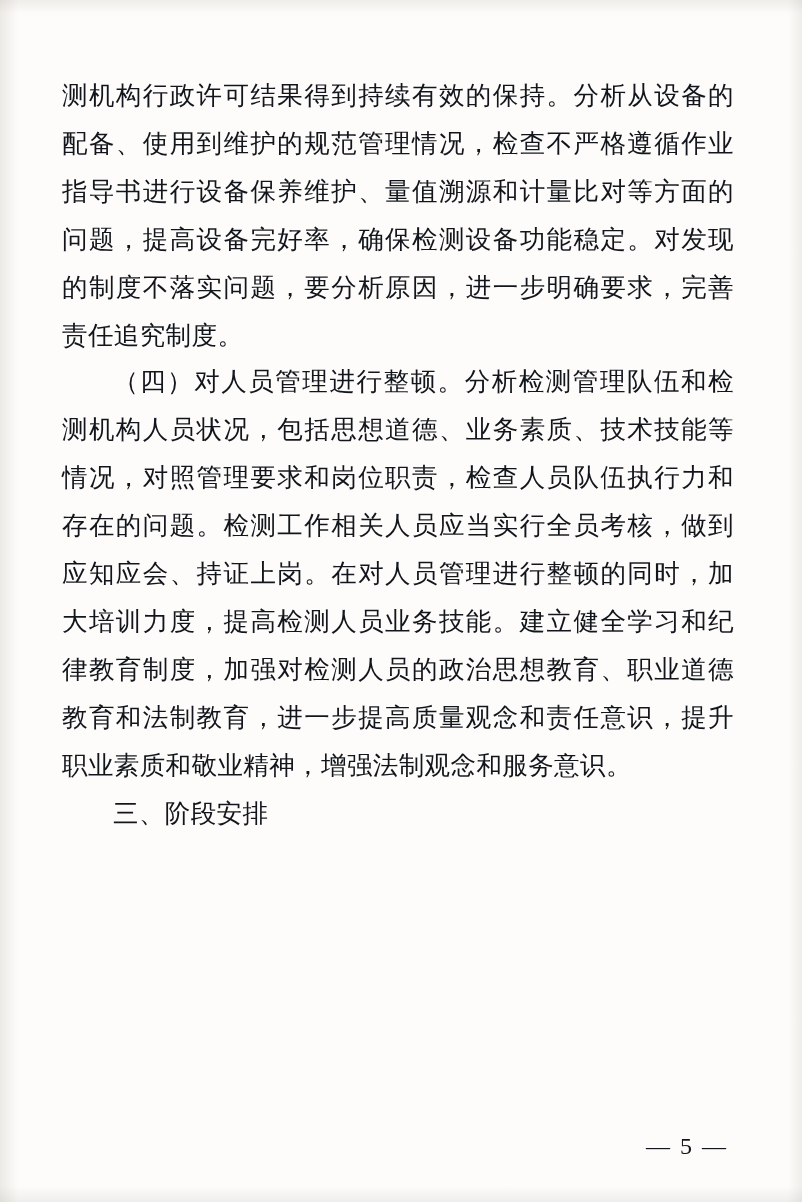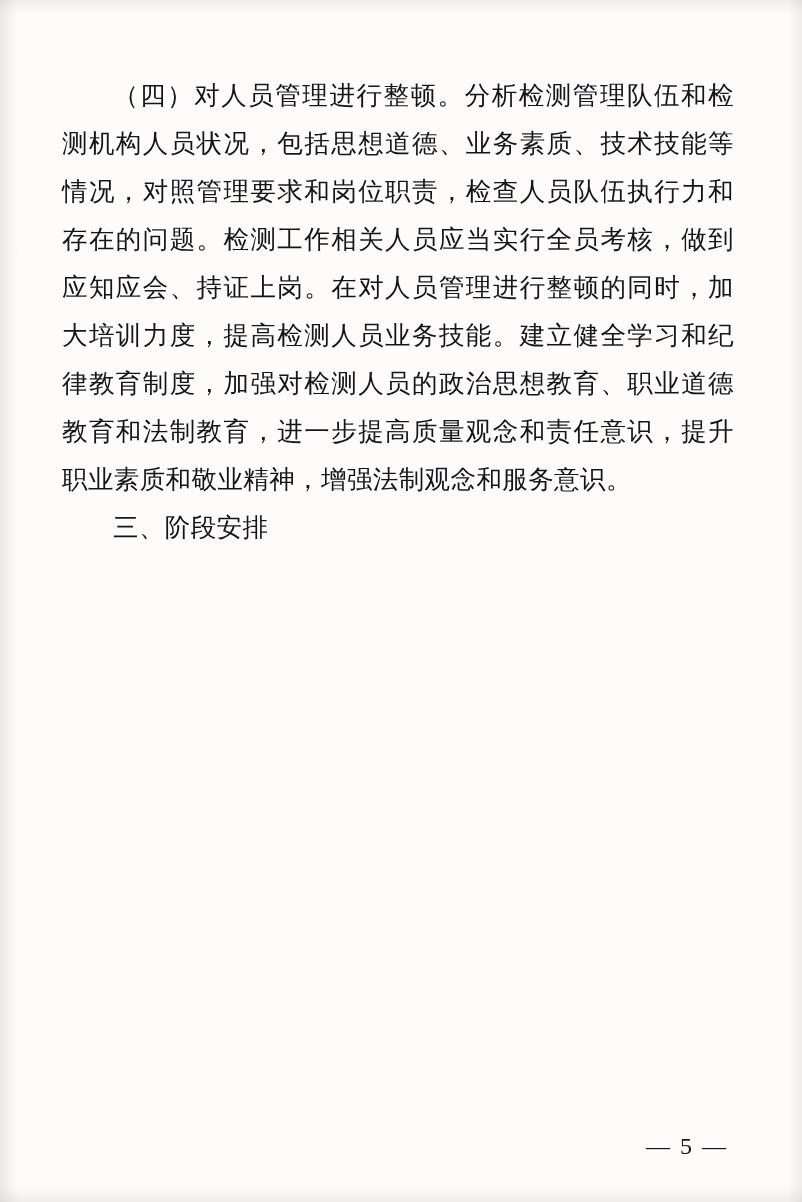--- a/index.html
+++ b/index.html
@@ -30,20 +30,21 @@
     letter-spacing: 0.4px;
     text-align: justify;
     text-justify: inter-ideograph;
   }
   .para {
     margin: 0;
     padding: 0;
   }
   .para + .para {
     margin-top: 0px;
+    font-family: Liberation Mono, monospace;
   }
   .indent {
     text-indent: 51px;
   }
   .page-number {
     position: absolute;
     left: 0;
     right: 0;
     bottom: 42px;
     text-align: right;
@@ -95,20 +96,21 @@
 
 <div class="page">
 
   <div class="edge-shadow-left"></div>
   <div class="edge-shadow-top"></div>
   <div class="edge-shadow-right"></div>
   <div class="edge-shadow-bottom"></div>
 
   <div class="page-inner">
     <div class="doc-body">
+      <p class="para">测机构行政许可结果得到持续有效的保持。分析从设备的配备、使用到维护的规范管理情况，检查不严格遵循作业指导书进行设备保养维护、量值溯源和计量比对等方面的问题，提高设备完好率，确保检测设备功能稳定。对发现的制度不落实问题，要分析原因，进一步明确要求，完善责任追究制度。</p>
       <p class="para indent">（四）对人员管理进行整顿。分析检测管理队伍和检测机构人员状况，包括思想道德、业务素质、技术技能等情况，对照管理要求和岗位职责，检查人员队伍执行力和存在的问题。检测工作相关人员应当实行全员考核，做到应知应会、持证上岗。在对人员管理进行整顿的同时，加大培训力度，提高检测人员业务技能。建立健全学习和纪律教育制度，加强对检测人员的政治思想教育、职业道德教育和法制教育，进一步提高质量观念和责任意识，提升职业素质和敬业精神，增强法制观念和服务意识。</p>
       <p class="para indent">三、阶段安排</p>
 
     </div>
   </div>
 
   <div class="page-number">— 5 —</div>
 
 </div>
 

